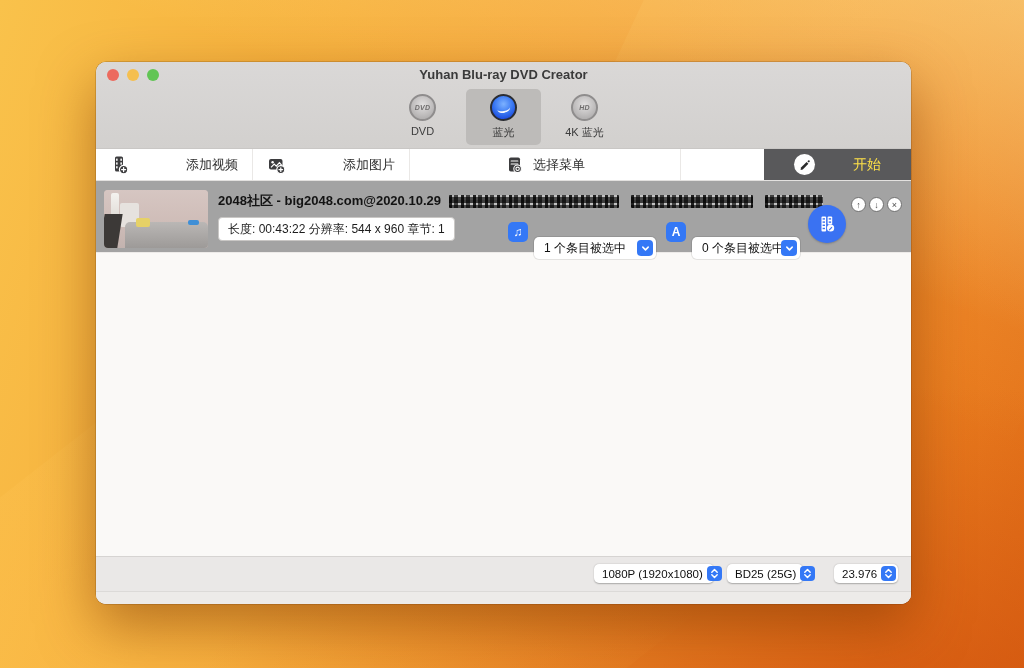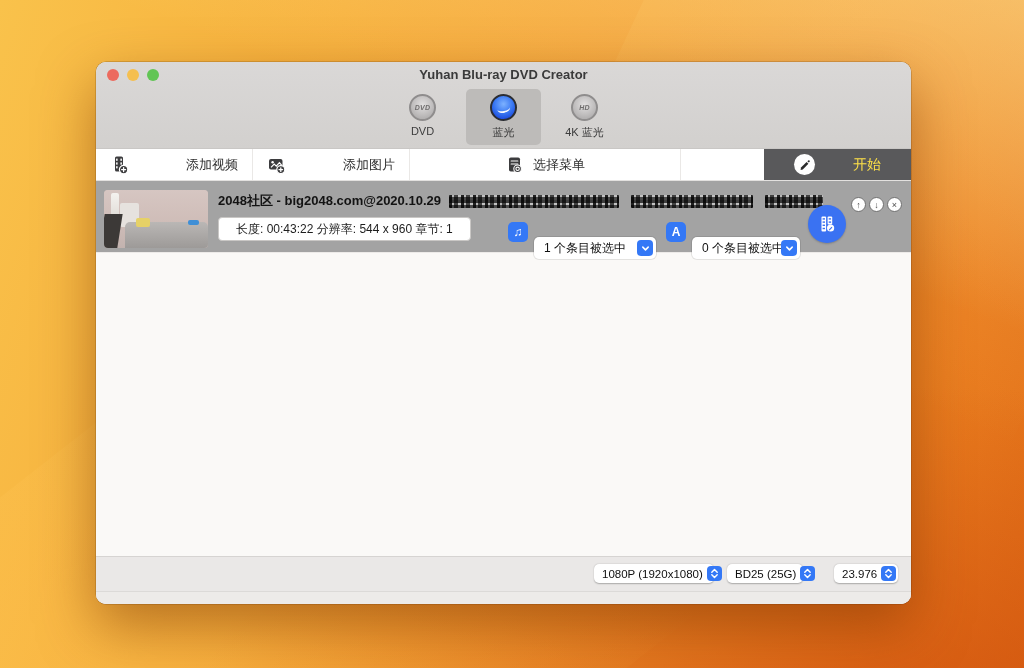--- a/index.html
+++ b/index.html
@@ -59,21 +59,21 @@
   .t-pillow{left:31%;top:48%;width:13%;height:15%;background:#e6d167;border-radius:2px;}
   .t-blue{right:9%;top:52%;width:10%;height:9%;background:#3f8fd6;border-radius:2px;}
   .t-dark{left:-2%;bottom:0;width:17%;height:58%;background:#3c3937;transform:skewX(-9deg);}
   .media-title{position:absolute;left:122px;top:12px;height:16px;font-size:13px;font-weight:700;color:#131313;display:flex;align-items:center;white-space:nowrap;}
   .redacted{display:inline-flex;gap:12px;margin-left:8px;align-items:center;}
   .mosaic{height:13px;border-radius:1px;
     background:
       repeating-linear-gradient(90deg,rgba(25,25,25,.95) 0 3px,rgba(150,150,150,.25) 3px 5px,rgba(45,45,45,.85) 5px 9px,rgba(200,200,200,.3) 9px 12px),
       repeating-linear-gradient(0deg,rgba(70,70,70,.9) 0 3px,rgba(225,225,225,.55) 3px 5px,rgba(35,35,35,.8) 5px 8px);
     background-blend-mode:multiply;}
-  .info-box{position:absolute;left:122px;top:36px;height:24px;line-height:22px;padding:0 17px;border:1px solid #c9c7c5;border-radius:4px;font-size:12px;color:#1d1d1d;background:#fff;box-sizing:border-box;white-space:nowrap;}
+  .info-box{position:absolute;left:122px;top:36px;height:24px;line-height:22px;padding:0 9px;border:1px solid #c9c7c5;border-radius:4px;font-size:12px;color:#1d1d1d;background:#fff;box-sizing:border-box;white-space:nowrap;}
   .sq-icon{position:absolute;width:20px;height:20px;border-radius:5px;background:#3478f6;color:#fff;display:flex;align-items:center;justify-content:center;font-size:12px;font-weight:700;}
   .sq-icon.music{left:412px;top:41px;}
   .sq-icon.sub{left:570px;top:41px;}
   .pill{position:absolute;top:56px;height:22px;background:#fff;border-radius:5px;box-shadow:0 0 0 1px rgba(0,0,0,.09);font-size:12px;color:#111;display:flex;align-items:center;padding-left:10px;box-sizing:border-box;}
   .pill.audio{left:438px;width:122px;}
   .pill.subtitle{left:596px;width:108px;}
   .chev{position:absolute;right:3px;top:3px;width:16px;height:16px;border-radius:4px;background:#3478f6;display:flex;align-items:center;justify-content:center;}
   .edit-btn{position:absolute;left:712px;top:24px;width:38px;height:38px;border-radius:50%;background:#3a72f2;display:flex;align-items:center;justify-content:center;box-shadow:0 1px 2px rgba(0,0,0,.2);}
   .row-actions{position:absolute;right:9px;top:16px;display:flex;gap:3px;}
   .circ{width:15px;height:15px;border-radius:50%;border:1.5px solid #707070;color:#4c4c4c;font-size:9px;display:flex;align-items:center;justify-content:center;box-sizing:border-box;background:#fff;}

